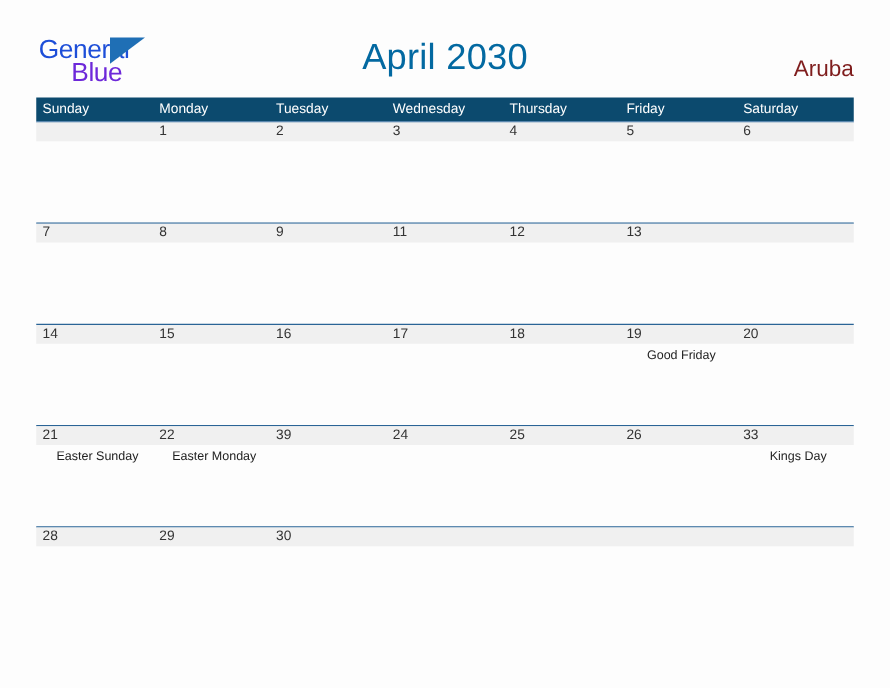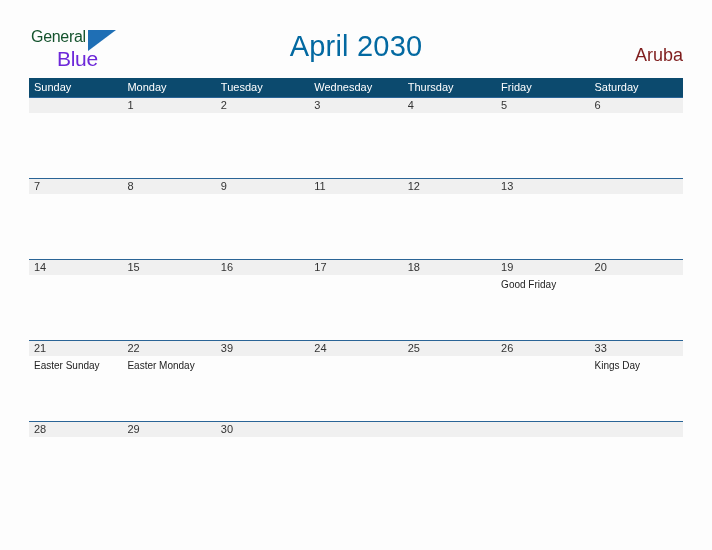--- a/index.html
+++ b/index.html
@@ -35,23 +35,23 @@
     position: absolute;
     left: 31px;
     top: 28px;
     width: 110px;
     height: 44px;
   }
   .logo-general {
     position: absolute;
     left: 0;
     top: 0;
-    font-size: 16px;
+    font-size: 21px;
     letter-spacing: -0.3px;
-    color: #14532d;
+    color: #1d4ed8;
     font-family: "Liberation Sans", sans-serif;
     text-align: right;
   }
   .logo-blue {
     position: absolute;
     left: 26px;
     top: 19px;
     font-size: 21px;
     letter-spacing: -0.3px;
     color: #6d28d9;
@@ -161,20 +161,21 @@
     left: 5px;
     top: 18px;
     width: 88px;
   }
   .event {
     font-size: 10px;
     line-height: 13px;
     color: #222222;
     font-family: "Liberation Sans", sans-serif;
     white-space: nowrap;
+    text-align: center;
   }
 </style>
 </head>
 <body>
 
 <div class="page">
 
   <div class="top-bar">
 
     <div class="logo">

